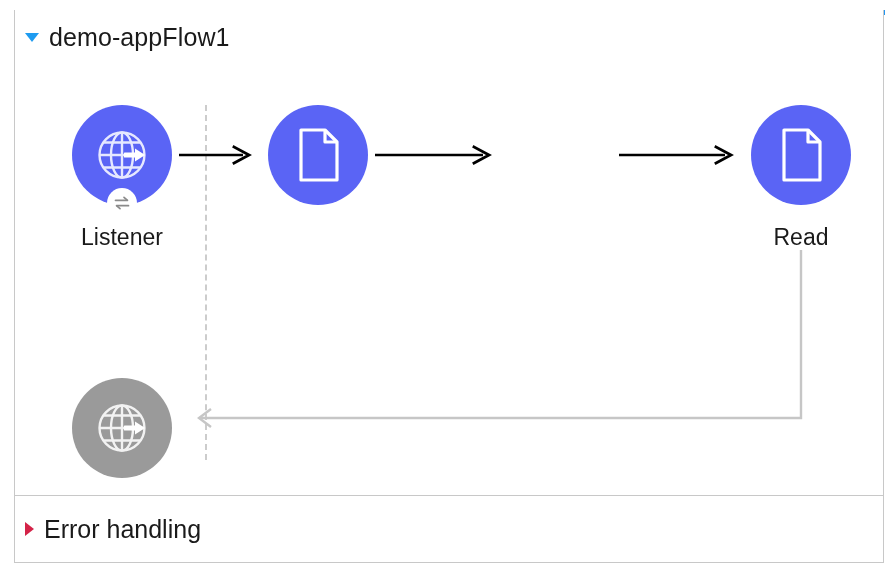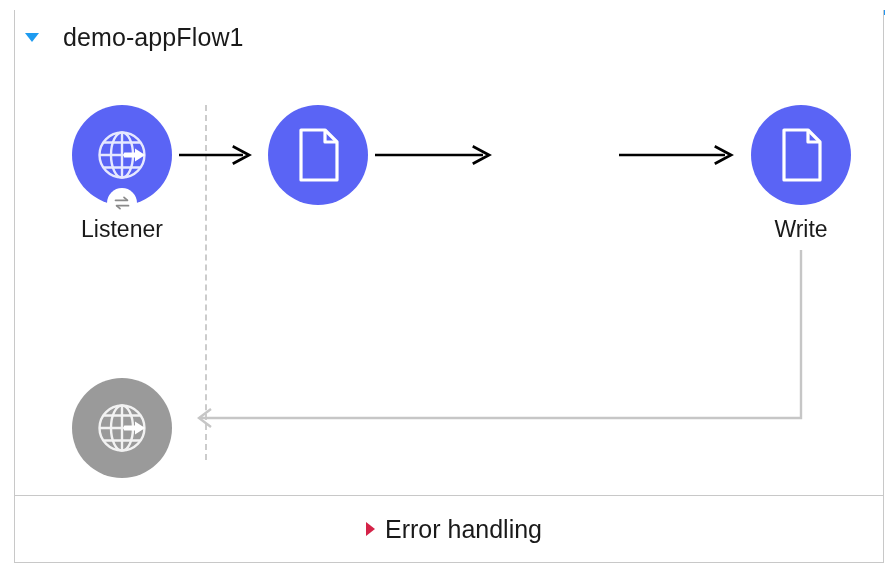--- a/index.html
+++ b/index.html
@@ -42,21 +42,20 @@
   .flow-header {
     position: absolute;
     left: 0;
     top: 5px;
     width: 100%;
     height: 45px;
     display: flex;
     align-items: center;
     padding-left: 10px;
     box-sizing: border-box;
-    gap: 14px;
   }
   .tri {
     width: 0;
     height: 0;
     flex: 0 0 auto;
     margin-right: 10px;
   }
   .tri-down {
     border-left: 7px solid transparent;
     border-right: 7px solid transparent;
@@ -106,21 +105,21 @@
     border-radius: 50%;
     background: #5a64f5;
     display: flex;
     align-items: center;
     justify-content: center;
     position: relative;
   }
   .bubble.gray { background: #9a9a9a; }
   .bubble svg { display: block; }
   .node-label {
-    margin-top: 4px;
+    margin-top: 12px;
     font-size: 23px;
     line-height: 41px;
     color: #1a1a1a;
     white-space: pre-line;
   }
 
   
   .badge {
     position: absolute;
     left: 50%;
@@ -163,21 +162,20 @@
   .error-header {
     position: absolute;
     left: 0;
     top: 486px;
     width: 100%;
     height: 66px;
     display: flex;
     align-items: center;
     padding-left: 10px;
     box-sizing: border-box;
-    justify-content: center;
   }
   .error-title {
     font-size: 25px;
     color: #1a1a1a;
     white-space: nowrap;
   }
 </style>
 </head>
 <body>
 
@@ -237,21 +235,21 @@
       </div>
 
 
       <div class="node" style="left:726px; top:45px;">
         <div class="bubble">
           <svg width="52" height="58" viewBox="0 0 52 58">
             <path d="M9 4 H33 L45 16 V54 H9 Z" fill="none" stroke="#ffffff" stroke-width="3.2" stroke-linejoin="round"></path>
             <path d="M33 4 V16 H45" fill="none" stroke="#ffffff" stroke-width="3.2" stroke-linejoin="round"></path>
           </svg>
         </div>
-        <div class="node-label">Write</div>
+        <div class="node-label">Read</div>
       </div>
 
       <div class="node" style="left:47px; top:318px;">
         <div class="bubble gray">
           <svg width="56" height="56" viewBox="0 0 56 56">
             <g fill="none" stroke="#f2f2f2" stroke-width="2.4">
               <path d="M28 5.5 A22.5 22.5 0 1 1 27.9 50.5"></path>
               <path d="M28 5.5 A22.5 22.5 0 0 0 28 50.5"></path>
               <ellipse cx="28" cy="28" rx="11" ry="22.5"></ellipse>
               <line x1="5.5" y1="28" x2="50.5" y2="28"></line>

